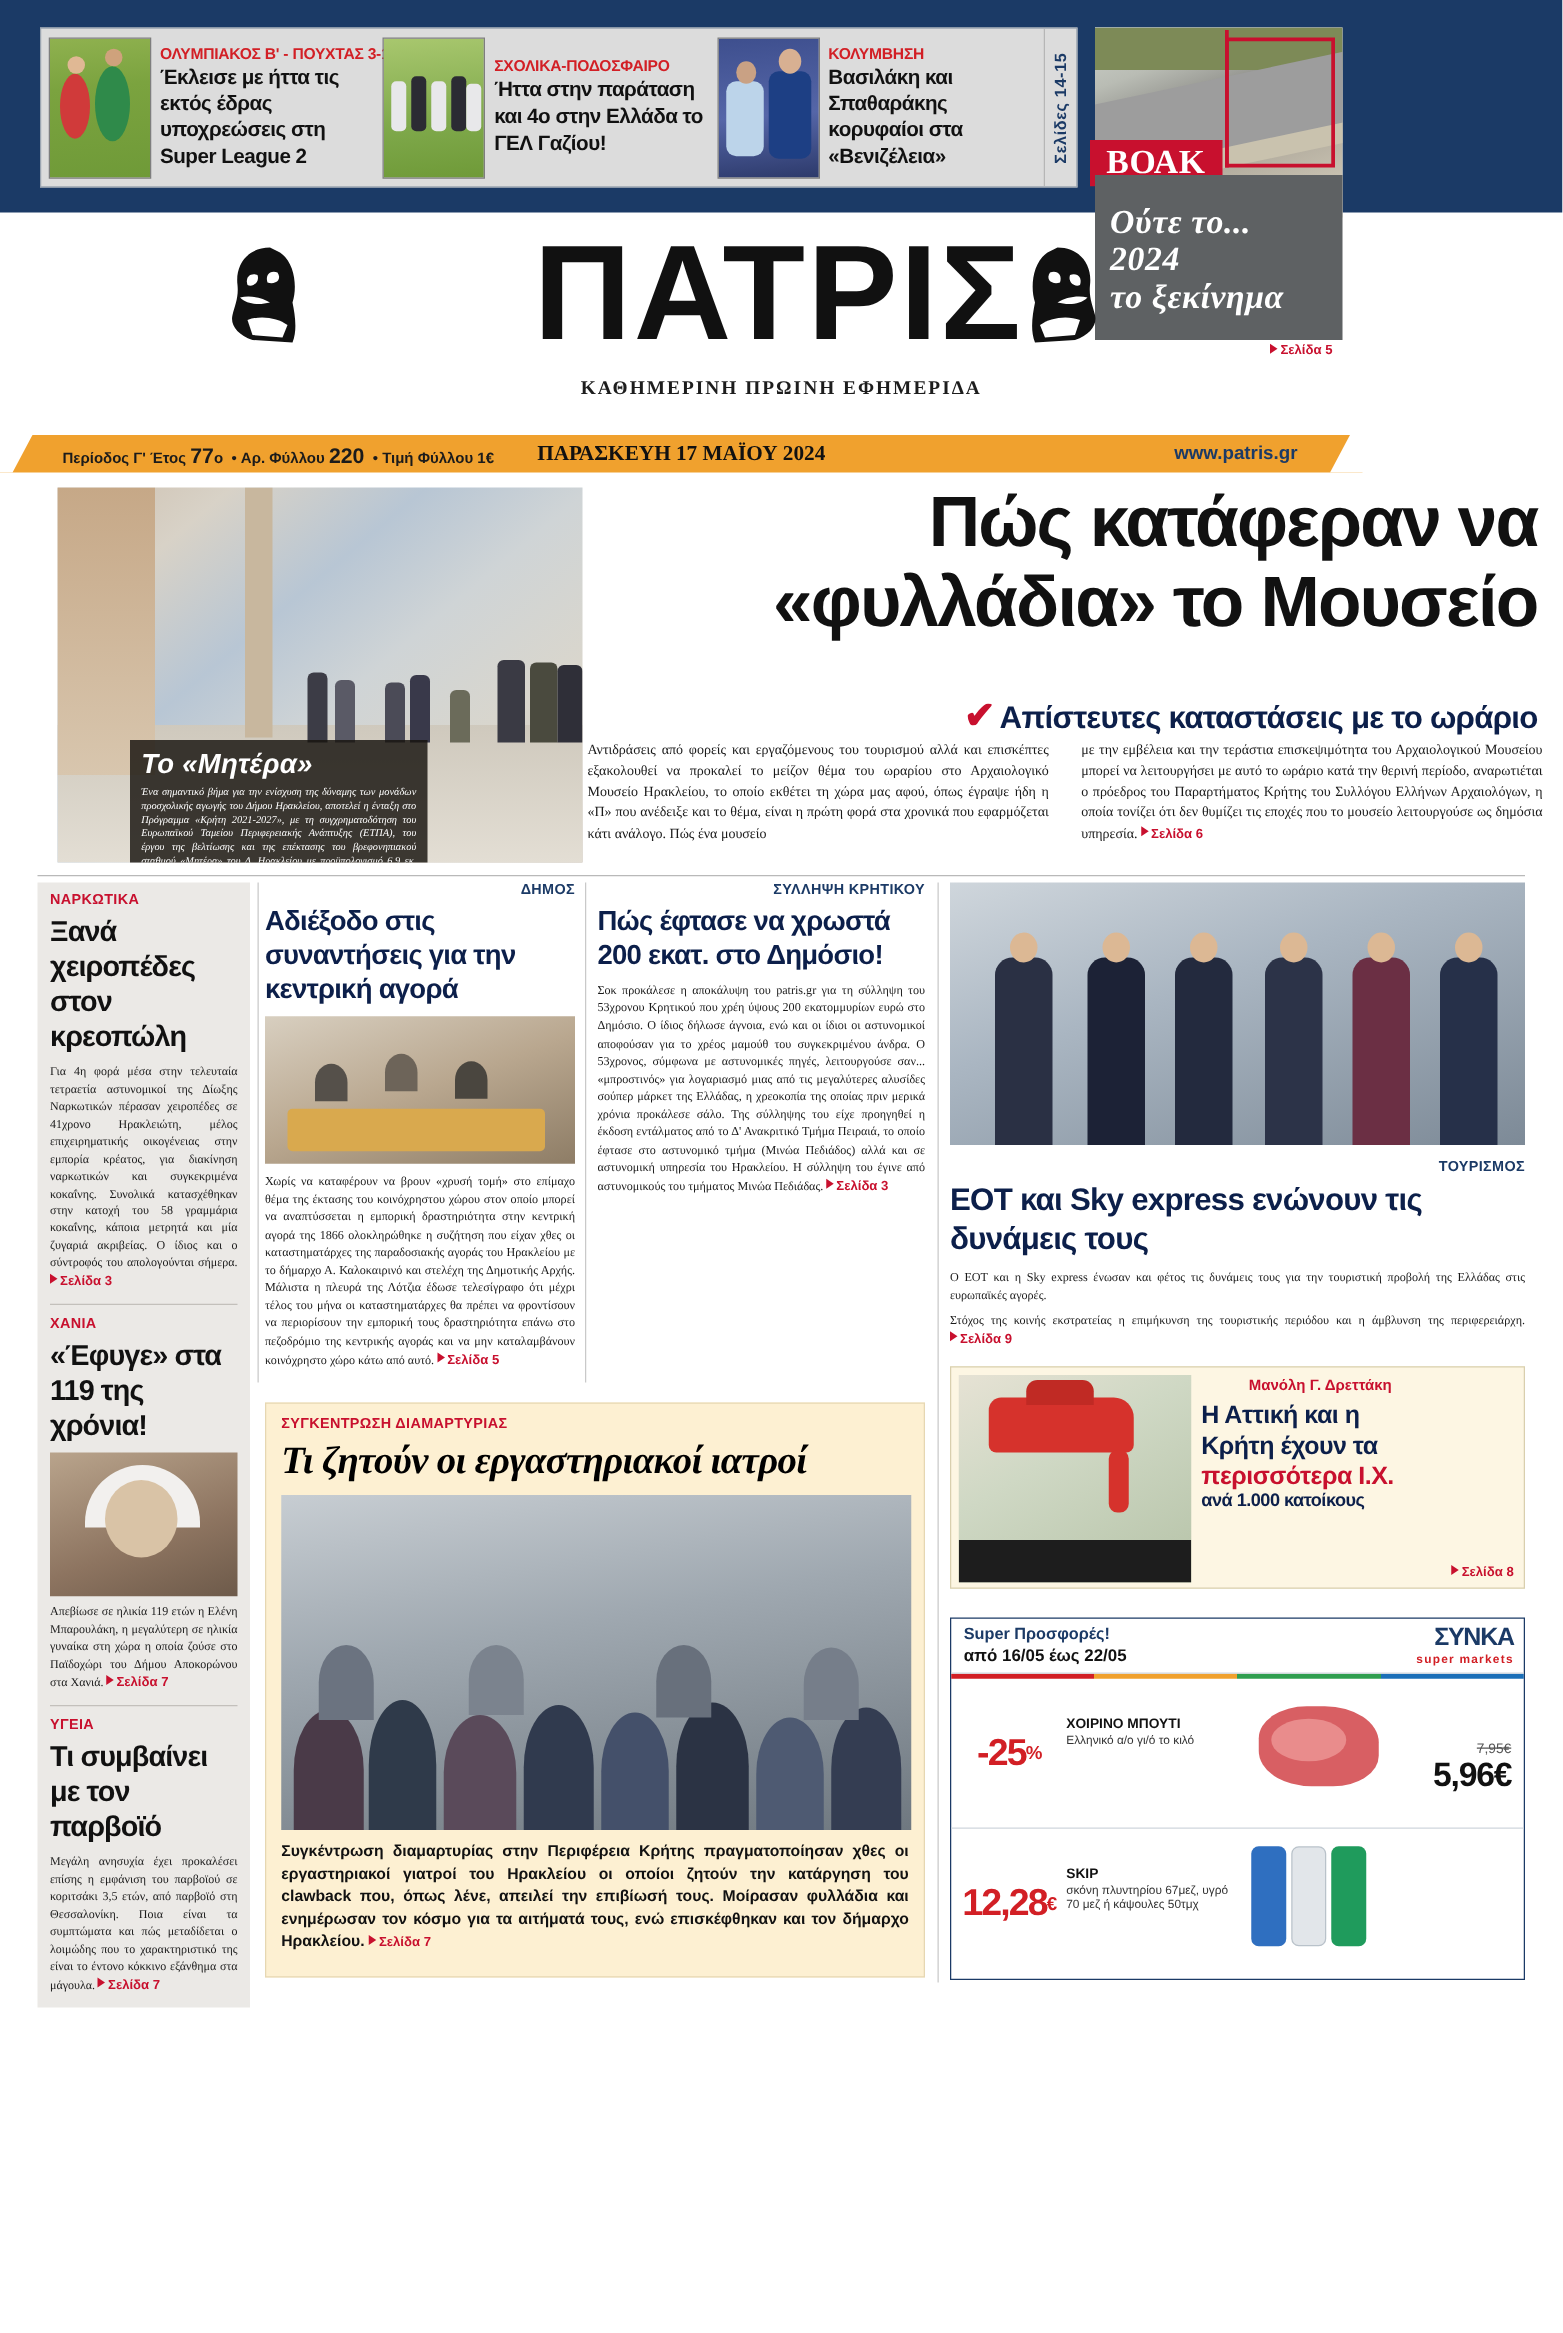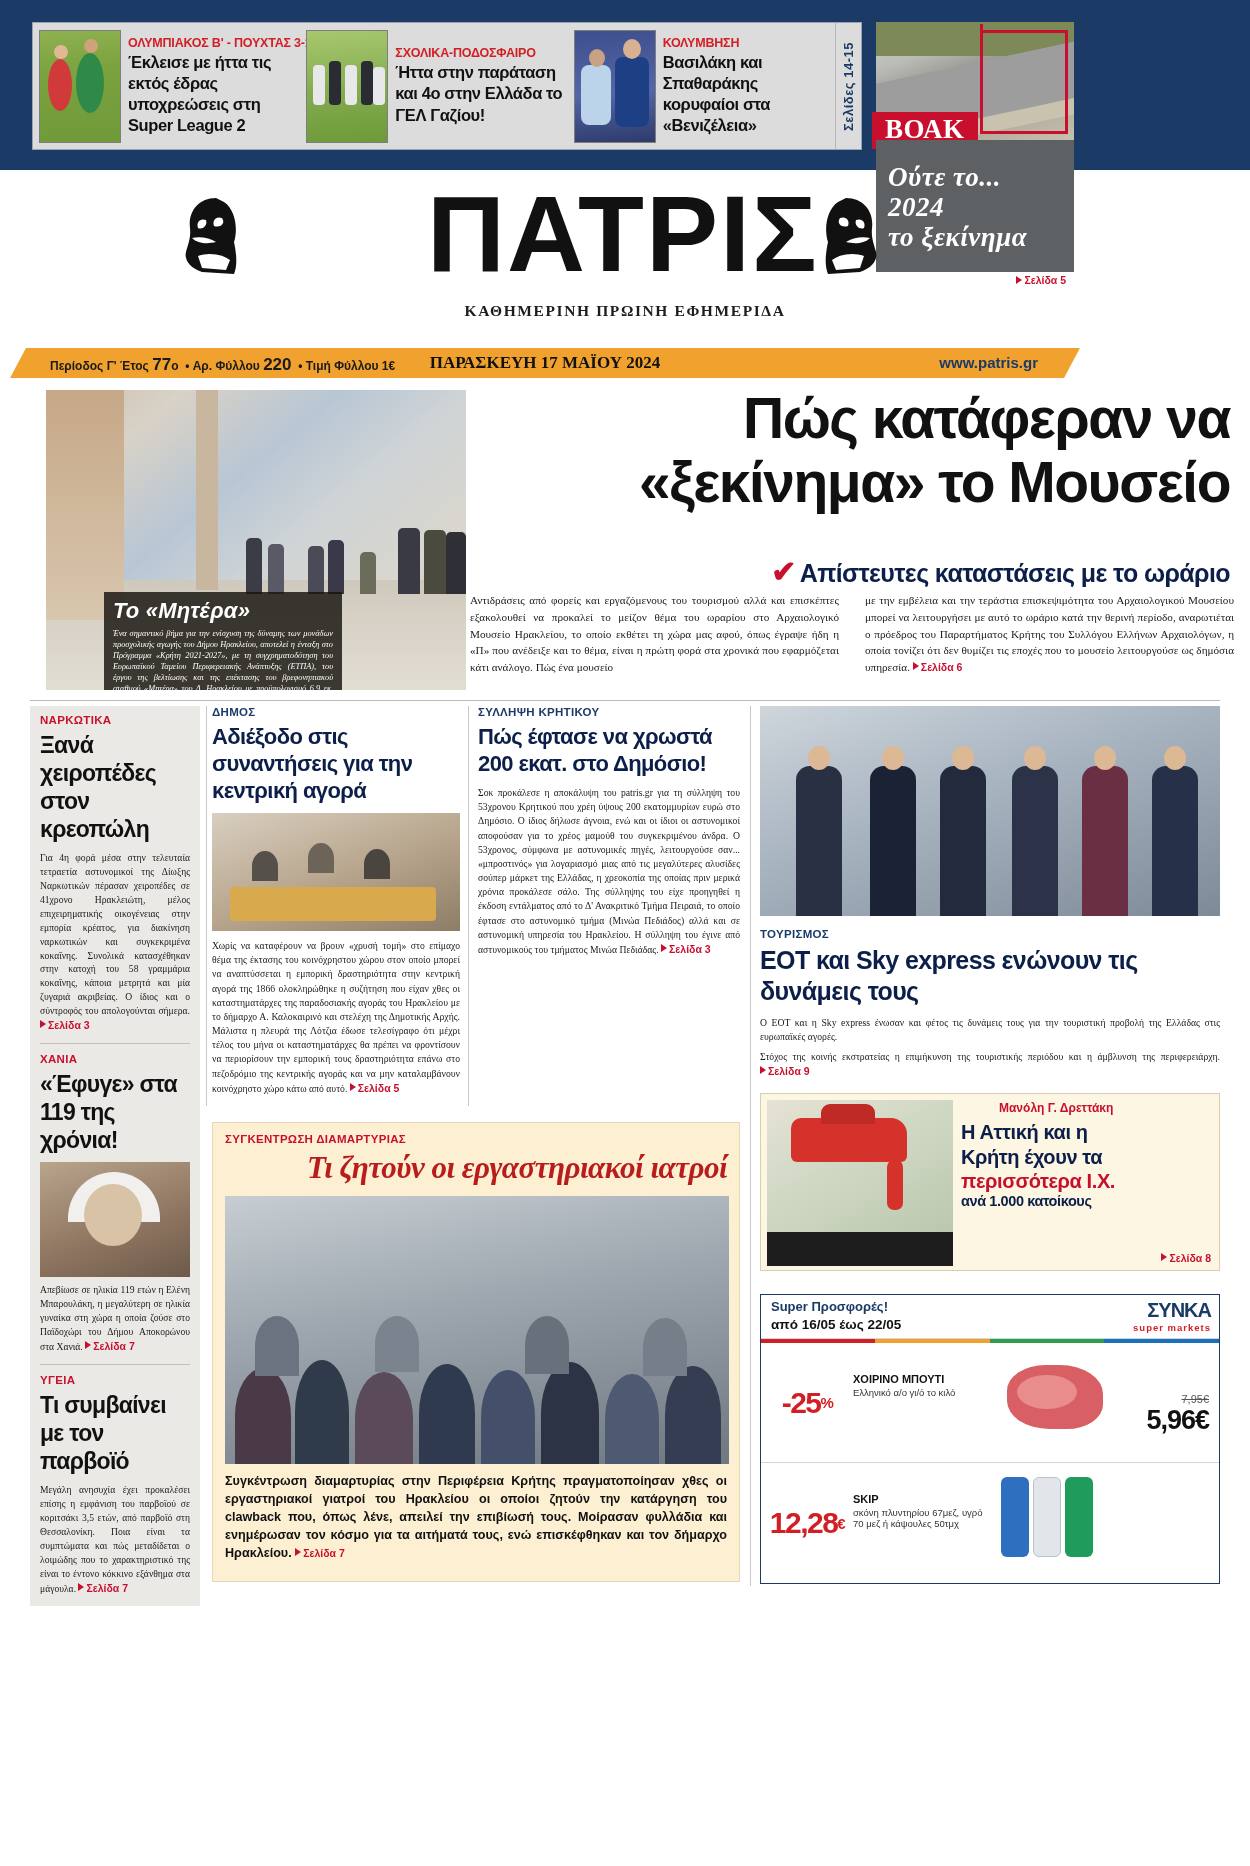--- a/index.html
+++ b/index.html
@@ -182,21 +182,21 @@
 
   
   .colA {
     position:absolute; left:30px; top:0; width:170px; height:900px;
     background:#ebe9e6; padding:8px 10px;
   }
   .kicker {
     font-family:"Liberation Sans", sans-serif; font-weight:bold;
     font-size:11.5px; color:#c8102e; letter-spacing:0.3px; margin-bottom:5px;
   }
-  .kicker.blue { color:#1b3a66; }
+  .kicker.blue { color:#1b3a66;text-align:right; }
   .colA h2 {
     margin:0 0 8px 0; font-family:"Liberation Sans", sans-serif;
     font-weight:bold; font-size:23px; line-height:1.22; letter-spacing:-0.7px; color:#111;
   }
   .colA p {
     margin:0; font-family:"Liberation Serif", serif; font-size:9.6px;
     line-height:1.45; text-align:justify; color:#1a1a1a;
   }
   .colA .sep { height:1px; background:#c3c0bb; margin:10px 0 9px 0; }
   .colA-photo {
@@ -265,22 +265,22 @@
   .ad1 .pgref { position:absolute; right:8px; bottom:6px; }
 
   
   .protest {
     position:absolute; left:212px; top:416px; width:528px; height:460px;
     background:#fdf0d2; border:1px solid #e6d7b2; padding:10px 12px;
   }
   .protest .kicker { color:#c8102e; }
   .protest h2 {
     margin:4px 0 10px 0; font-family:"Liberation Serif", serif;
-    font-weight:bold; font-style:italic; font-size:31px; color:#b91c1c;
-    letter-spacing:-0.5px; text-align:right;
+    font-weight:bold; font-style:italic; font-size:31px; color:#000000;
+    letter-spacing:-0.5px; text-align:left;
   }
   .protest .pphoto {
     width:504px; height:268px;
     background:linear-gradient(170deg,#c7cdd2,#9fa8b0 40%,#6f7880);
     position:relative; overflow:hidden;
   }
   .protest .pphoto .crowdrow { position:absolute; border-radius:50% 50% 0 0; background:#3a4350; }
   .protest .cap {
     margin-top:9px; font-family:"Liberation Sans", sans-serif;
     font-weight:bold; font-size:12.6px; line-height:1.42; color:#111; text-align:justify;
@@ -439,21 +439,21 @@
       <div class="mitera">
         <h3>Το «Μητέρα»</h3>
         <p><span>Ένα σημαντικό βήμα για την ενίσχυση της δύναμης των μονάδων προσχολικής αγωγής του Δήμου Ηρακλείου, αποτελεί η ένταξη στο Πρόγραμμα «Κρήτη 2021-2027», με τη συγχρηματοδότηση του Ευρωπαϊκού Ταμείου Περιφερειακής Ανάπτυξης (ΕΤΠΑ), του έργου της βελτίωσης και της επέκτασης του βρεφονηπιακού σταθμού «Μητέρα» του Δ. Ηρακλείου με προϋπολογισμό 6,9 εκ. ευρώ με απόφαση περιφερειάρχη Κρήτης.</span>
           
         </p>
       </div>
     </div>
 
     <div class="lead-head">
       <div>Πώς κατάφεραν να</div>
-      <div>«ξεκίνημα» το Μουσείο</div>
+      <div>«φυλλάδια» το Μουσείο</div>
     </div>
     <div class="lead-sub">
       <span class="chk">✔</span><span>Απίστευτες καταστάσεις με το ωράριο</span>
     </div>
     <div class="lead-cols">
       <div class="c">Αντιδράσεις από φορείς και εργαζόμενους του τουρισμού αλλά και επισκέπτες εξακολουθεί να προκαλεί το μείζον θέμα του ωραρίου στο Αρχαιολογικό Μουσείο Ηρακλείου, το οποίο εκθέτει τη χώρα μας αφού, όπως έγραψε ήδη η «Π» που ανέδειξε και το θέμα, είναι η πρώτη φορά στα χρονικά που εφαρμόζεται κάτι ανάλογο. Πώς ένα μουσείο</div>
       <div class="c"><span>με την εμβέλεια και την τεράστια επισκεψιμότητα του Αρχαιολογικού Μουσείου μπορεί να λειτουργήσει με αυτό το ωράριο κατά την θερινή περίοδο, αναρωτιέται ο πρόεδρος του Παραρτήματος Κρήτης του Συλλόγου Ελλήνων Αρχαιολόγων, η οποία τονίζει ότι δεν θυμίζει τις εποχές που το μουσείο λειτουργούσε ως δημόσια υπηρεσία.</span>
         <span class="pgref"><span class="tri"></span><span>Σελίδα 6</span></span>
       </div>
     </div>

